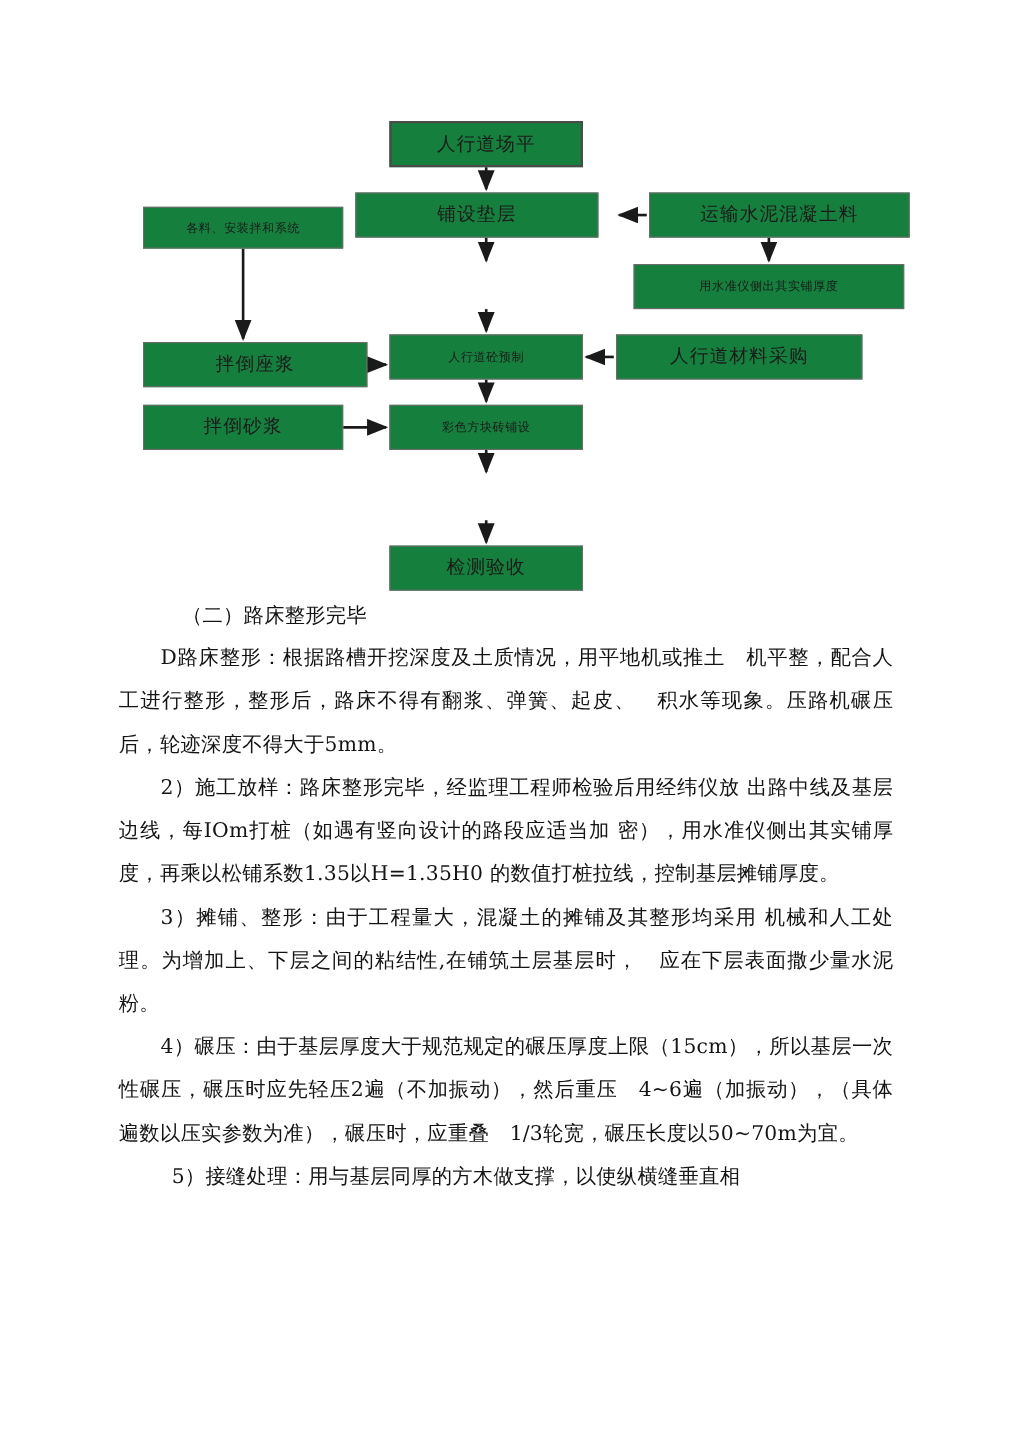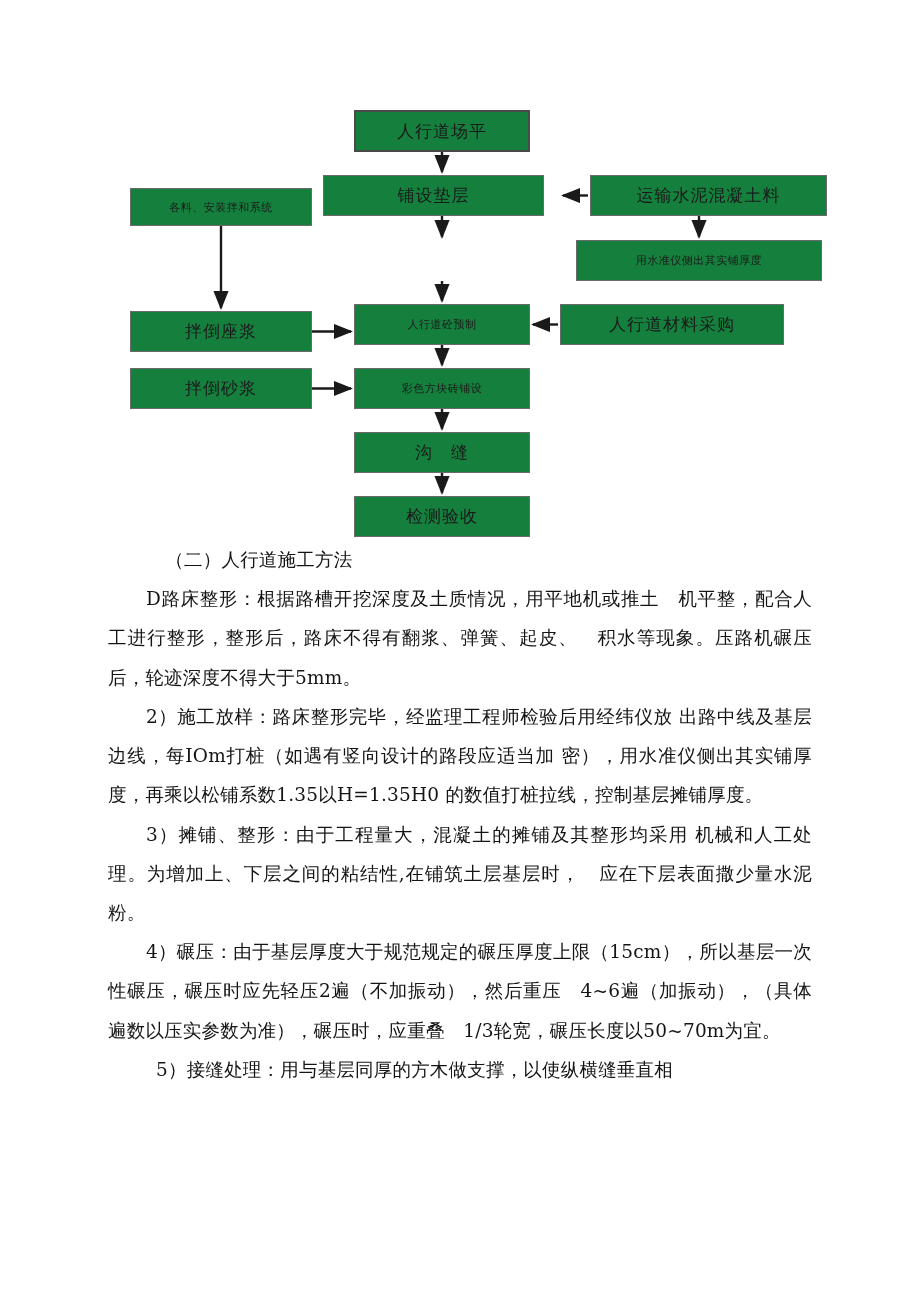--- a/index.html
+++ b/index.html
@@ -114,33 +114,30 @@
 
 
   <div class="node narrow-text" style="left:354px; top:304px; width:176px; height:41px;">
     <span>人行道砼预制</span>
   </div>
 
   <div class="node narrow-text" style="left:354px; top:368px; width:176px; height:41px;">
     <span>彩色方块砖铺设</span>
   </div>
 
-  <div class="node" style="left:354px; top:432px; width:176px; height:41px;">
-    <span>沟　缝</span>
-  </div>
 
   <div class="node" style="left:354px; top:496px; width:176px; height:41px;">
     <span>检测验收</span>
   </div>
 
   <div class="node narrow-text" style="left:130px; top:188px; width:182px; height:38px;">
     <span>各料、安装拌和系统</span>
   </div>
 
-  <div class="node" style="left:130px; top:311px; width:182px; height:41px;">
+  <div class="node" style="left:130px; top:311px; width:204px; height:41px;">
     <span>拌倒座浆</span>
   </div>
 
   <div class="node" style="left:130px; top:368px; width:182px; height:41px;">
     <span>拌倒砂浆</span>
   </div>
 
   <div class="node" style="left:590px; top:175px; width:237px; height:41px;">
     <span>运输水泥混凝土料</span>
   </div>
@@ -150,21 +147,21 @@
   </div>
 
   <div class="node" style="left:560px; top:304px; width:224px; height:41px;">
     <span>人行道材料采购</span>
   </div>
 
 </div>
 
 <div id="bodytext">
 
-  <p class="para heading-line">（二）人行道施工方法</p>
+  <p class="para heading-line">（二）路床整形完毕</p>
 
   <p class="para indent">D路床整形：根据路槽开挖深度及土质情况，用平地机或推土　机平整，配合人工进行整形，整形后，路床不得有翻浆、弹簧、起皮、　积水等现象。压路机碾压后，轮迹深度不得大于5mm。</p>
 
   <p class="para indent">2）施工放样：路床整形完毕，经监理工程师检验后用经纬仪放 出路中线及基层边线，每IOm打桩（如遇有竖向设计的路段应适当加 密），用水准仪侧出其实铺厚度，再乘以松铺系数1.35以H=1.35H0 的数值打桩拉线，控制基层摊铺厚度。</p>
 
   <p class="para indent">3）摊铺、整形：由于工程量大，混凝土的摊铺及其整形均采用 机械和人工处理。为增加上、下层之间的粘结性,在铺筑土层基层时，　应在下层表面撒少量水泥粉。</p>
 
   <p class="para indent">4）碾压：由于基层厚度大于规范规定的碾压厚度上限（15cm），所以基层一次性碾压，碾压时应先轻压2遍（不加振动），然后重压　4~6遍（加振动），（具体遍数以压实参数为准），碾压时，应重叠　1/3轮宽，碾压长度以50~70m为宜。</p>
 
   <p class="para indent-sm">5）接缝处理：用与基层同厚的方木做支撑，以使纵横缝垂直相</p>

